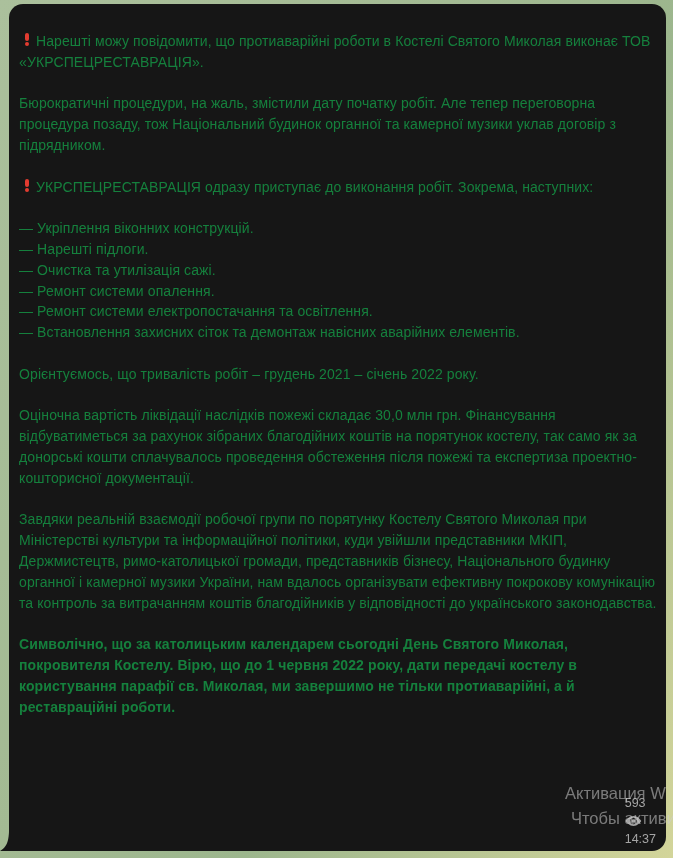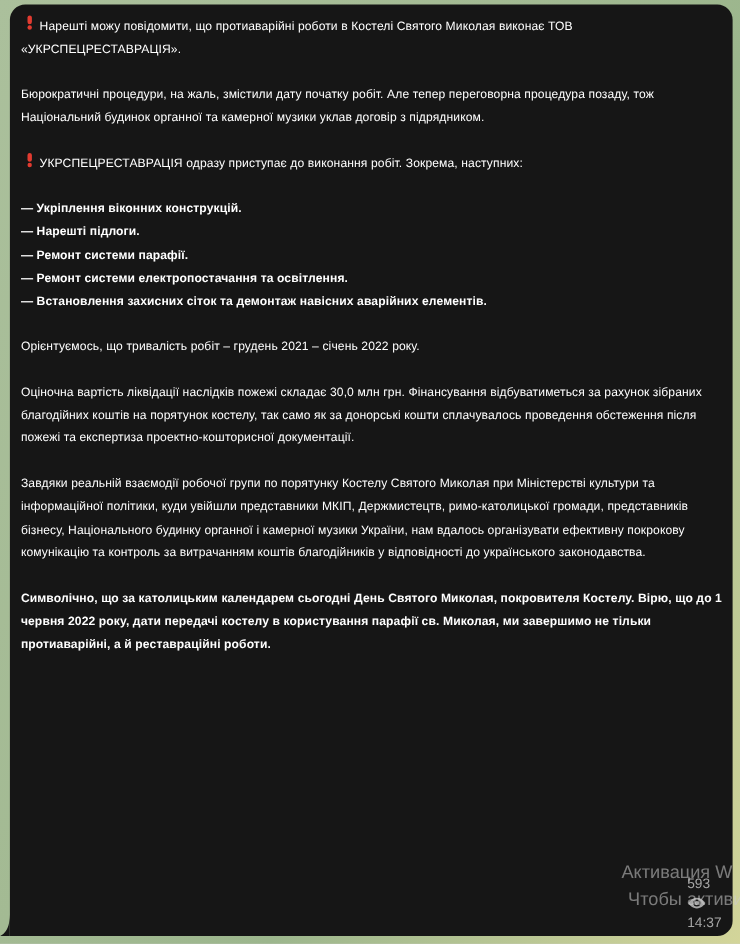--- a/index.html
+++ b/index.html
@@ -7,24 +7,24 @@
     width:673px;height:858px;overflow:hidden;position:relative;
     background:linear-gradient(118deg,#abc09c 0%,#a3ba93 40%,#9cb68d 62%,#d3d59a 100%);
     font-family:"Liberation Sans","DejaVu Sans",sans-serif;
   }
   .bubble{
     position:absolute;left:9px;top:4px;width:657px;height:847px;
     background:#161616;border-radius:14px 14px 14px 0;
     box-sizing:border-box;padding:10px 9px 28px 10px;
   }
   .tail{position:absolute;left:-9px;bottom:0;width:9px;height:20px;}
-  .content{color:#ffffff;font-size:11px;line-height:20.8px;letter-spacing:.1px;}
+  .content{color:#15803d;font-size:14px;line-height:20.8px;letter-spacing:.1px;margin-top:17px;}
   .para{margin:0 0 20.8px 0;}
   .para:last-child{margin-bottom:0;font-weight:bold;}
-  .work-list div{display:block;font-weight:bold;}
+  .work-list div{display:block;}
   .excl{display:inline-block;width:5px;height:13px;position:relative;margin:0 7px 0 5px;}
   .excl::before{content:"";position:absolute;top:0;left:0.5px;width:4px;height:8px;background:#e23b30;border-radius:2px;}
   .excl::after{content:"";position:absolute;bottom:0;left:0.5px;width:4px;height:4px;background:#e23b30;border-radius:50%;}
   .handshake{display:inline-block;vertical-align:-1px;margin-left:4px;}
   .meta{
     position:absolute;right:10px;bottom:5px;color:#a5a5a5;font-size:12.5px;
     display:flex;align-items:flex-start;gap:5px;flex-direction:column;
   }
   .eye{display:inline-flex;align-items:center;}
   .watermark{
@@ -44,21 +44,22 @@
   <div class="content">
     <p class="para"><span class="excl"></span><span>Нарешті можу повідомити, що протиаварійні роботи в Костелі Святого Миколая виконає ТОВ «УКРСПЕЦРЕСТАВРАЦІЯ».</span></p>
 
     <p class="para"><span>Бюрократичні процедури, на жаль, змістили дату початку робіт. Але тепер переговорна процедура позаду, тож Національний будинок органної та камерної музики уклав договір з підрядником.</span></p>
 
     <p class="para"><span class="excl"></span><span>УКРСПЕЦРЕСТАВРАЦІЯ одразу приступає до виконання робіт. Зокрема, наступних:</span></p>
 
     <div class="para work-list">
       <div>— Укріплення віконних конструкцій.</div>
       <div>— Нарешті підлоги.</div>
-      <div>— Ремонт системи парафії.</div>
+      <div>— Очистка та утилізація сажі.</div>
+      <div>— Ремонт системи опалення.</div>
       <div>— Ремонт системи електропостачання та освітлення.</div>
       <div>— Встановлення захисних сіток та демонтаж навісних аварійних елементів.</div>
     </div>
 
     <p class="para"><span>Орієнтуємось, що тривалість робіт – грудень 2021 – січень 2022 року.</span></p>
 
     <p class="para"><span>Оціночна вартість ліквідації наслідків пожежі складає 30,0 млн грн. Фінансування відбуватиметься за рахунок зібраних благодійних коштів на порятунок костелу, так само як за донорські кошти сплачувалось проведення обстеження після пожежі та експертиза проектно-кошторисної документації.</span></p>
 
 
     <p class="para"><span>Завдяки реальній взаємодії робочої групи по порятунку Костелу Святого Миколая при Міністерстві культури та інформаційної політики, куди увійшли представники МКІП, Держмистецтв, римо-католицької громади, представників бізнесу, Національного будинку органної і камерної музики України, нам вдалось організувати ефективну покрокову комунікацію та контроль за витрачанням коштів благодійників у відповідності до українського законодавства.</span></p>

